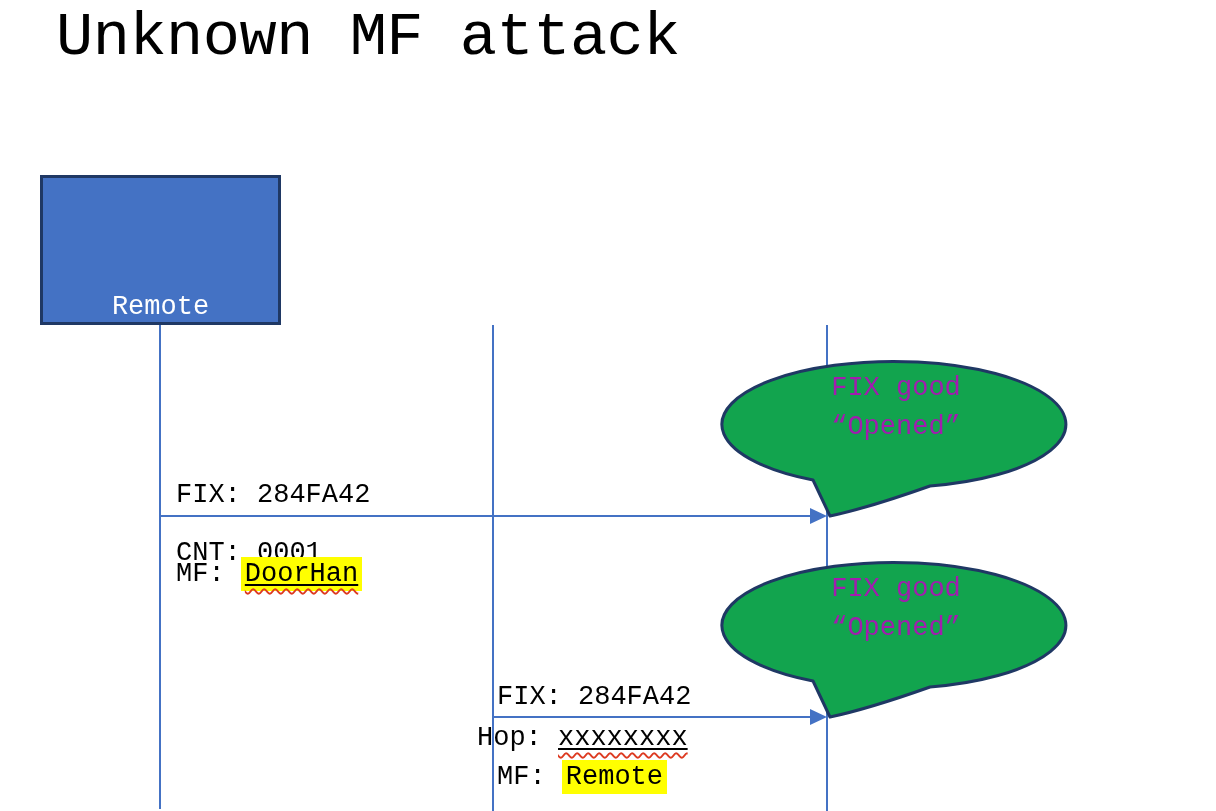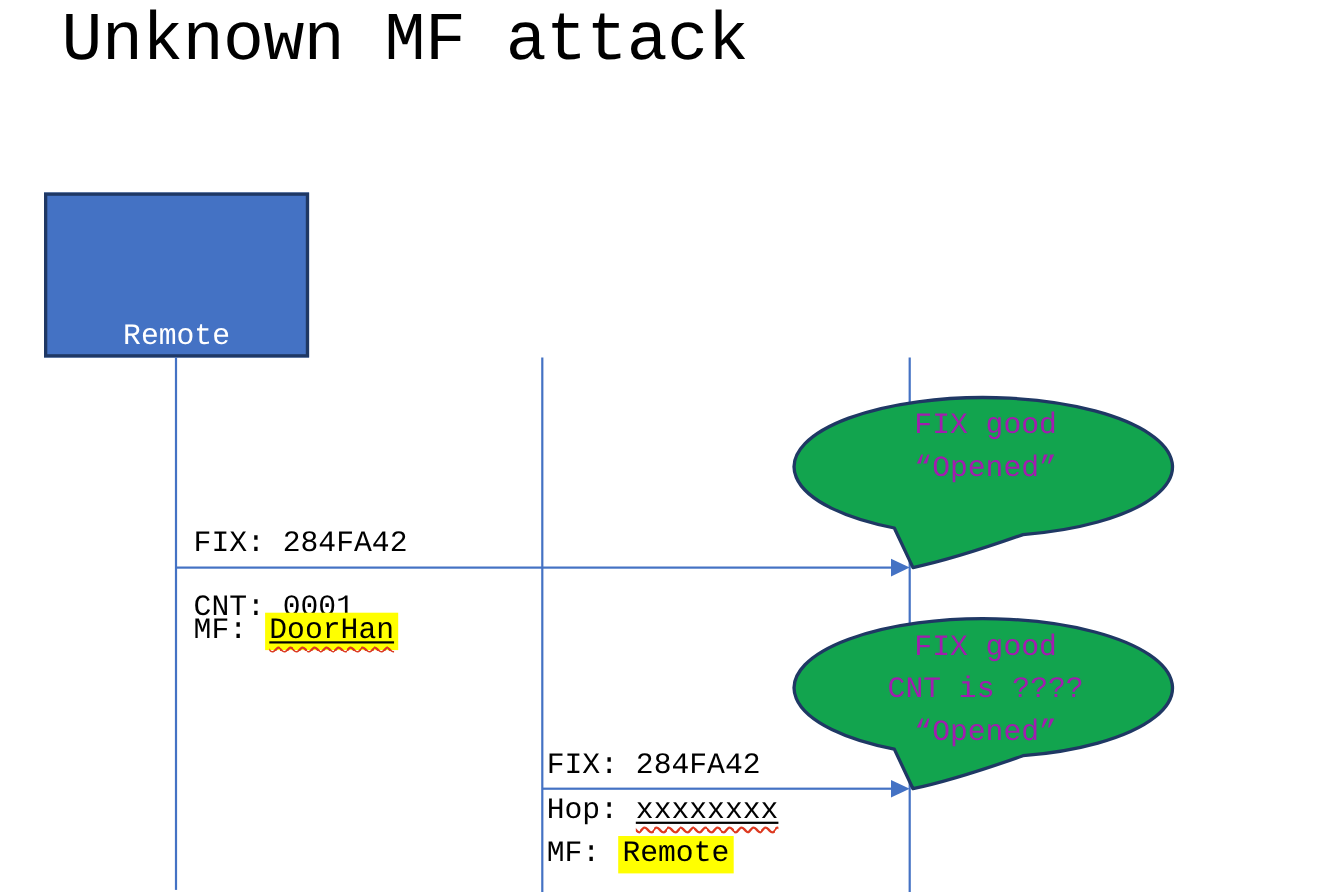--- a/index.html
+++ b/index.html
@@ -36,21 +36,21 @@
     border-left:17px solid var(--line-blue);
   }
   .ah1{left:810px;top:508px;}
   .ah2{left:810px;top:709px;}
   
   .lbl{position:absolute;font-size:27px;color:#000000;white-space:nowrap;line-height:32px;}
   .m1l1{left:176px;top:479px;}
   .m1l2{left:176px;top:521px;margin-top:16px;}
   .m1l3{left:176px;top:558px;}
   .m2l1{left:497px;top:681px;}
-  .m2l2{left:497px;top:722px;}
+  .m2l2{left:477px;top:722px;}
   .m2l3{left:497px;top:761px;}
   .hl{background:var(--highlight);padding:2px 4px;}
   .squig{
     text-decoration-line:underline;text-decoration-style:wavy;
     text-decoration-color:var(--squiggle);text-decoration-thickness:2px;
     text-underline-offset:7px;
     text-align:center;
   }
   .solid-ul{
     text-decoration-line:underline;text-decoration-style:solid;
@@ -103,21 +103,20 @@
       <div>“Opened”</div>
     </div>
   </div>
 
   <div class="callout callout2">
     <svg viewBox="0 0 356 162">
       <path d="M 95 122 A 172 63 0 1 1 212 128 Q 150 150 112 158 Z" fill="var(--bubble-green)" stroke="var(--navy)" stroke-width="3" stroke-linejoin="round"></path>
     </svg>
     <div class="callout-text">
       <div>FIX good</div>
-      <div>CNT is ????</div>
       <div>“Opened”</div>
     </div>
   </div>
 
   <div class="arrowhead ah1"></div>
   <div class="arrowhead ah2"></div>
 
 </div>
 
 </body></html>

